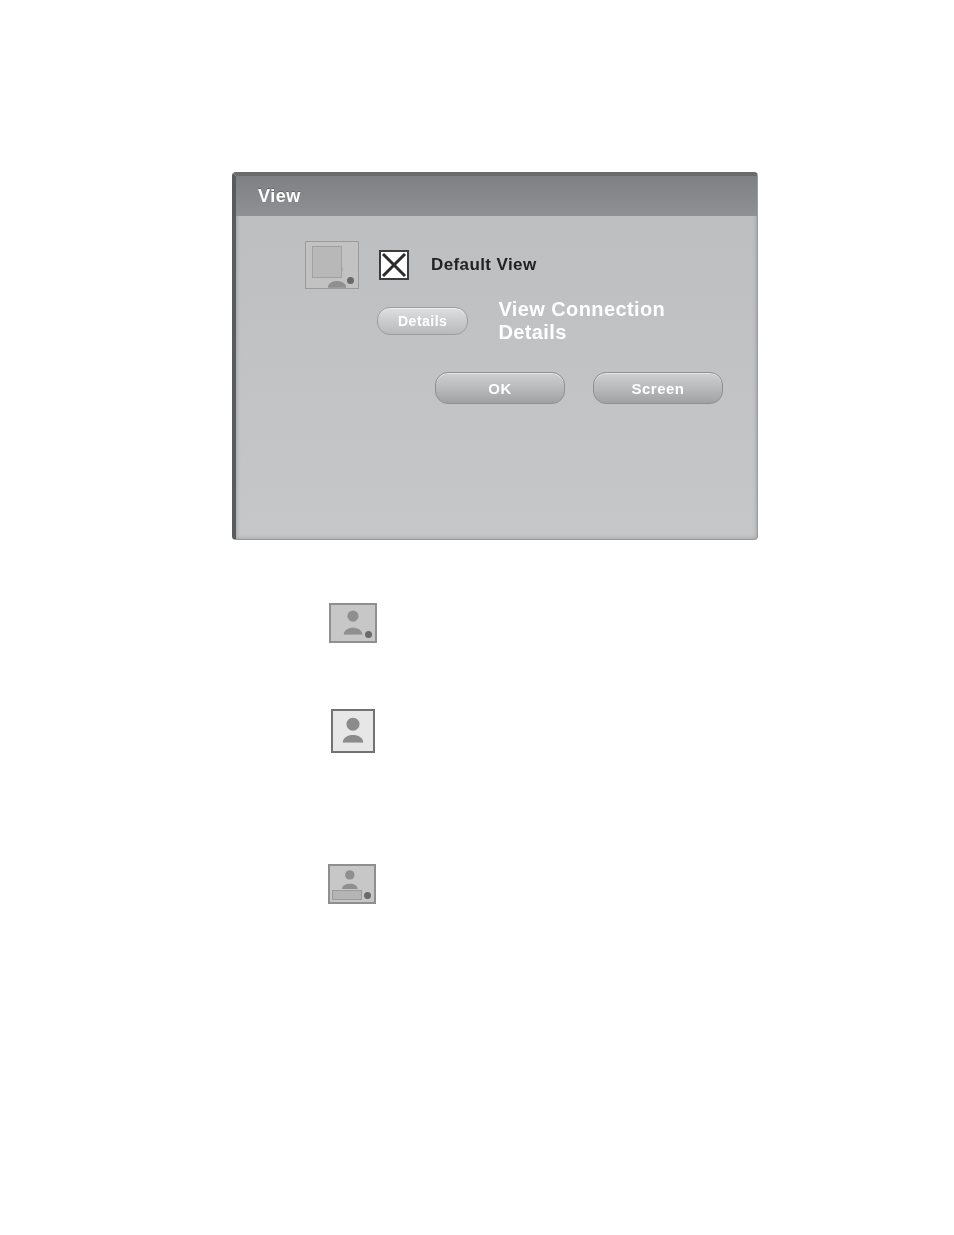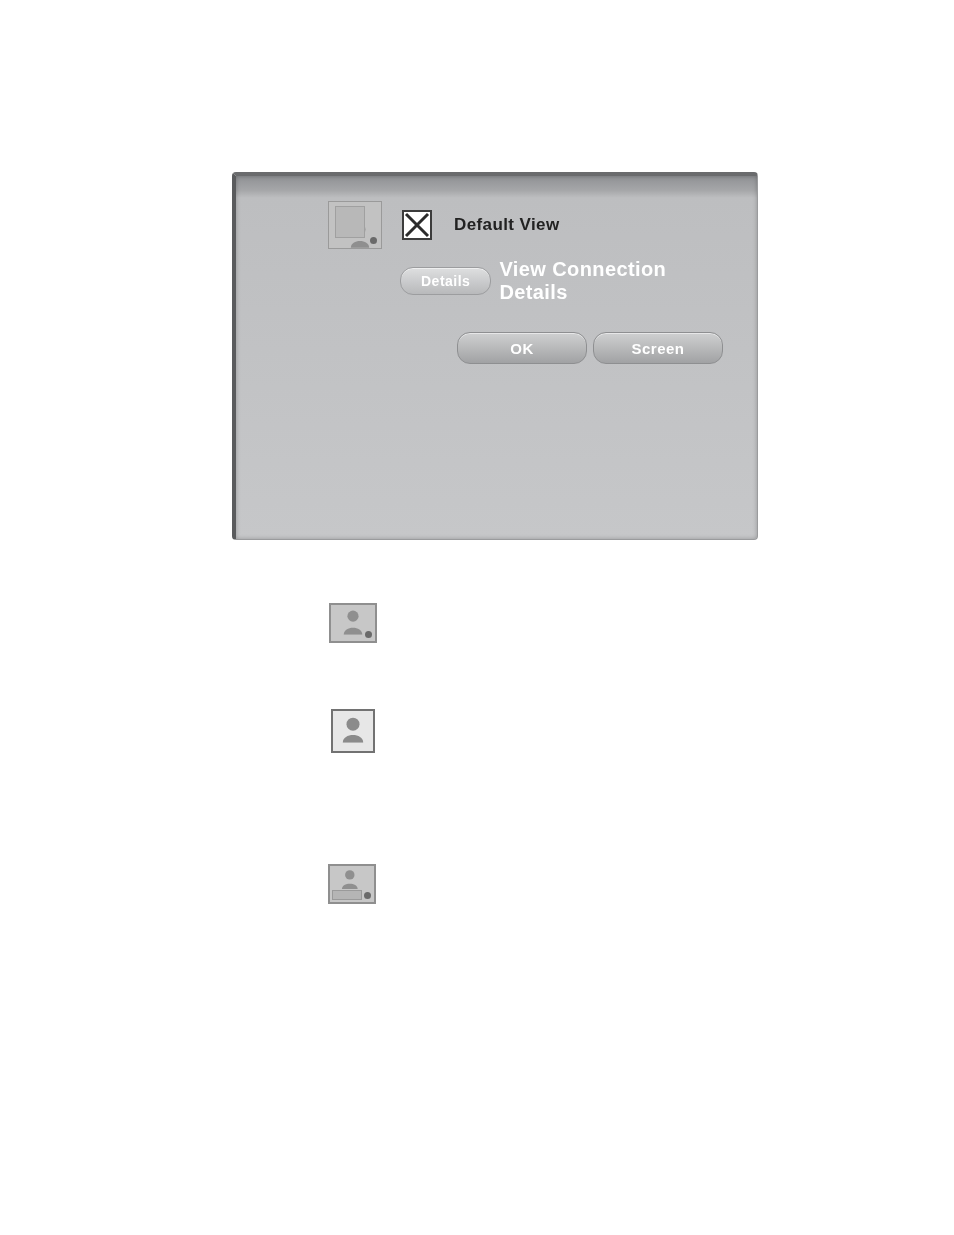--- a/index.html
+++ b/index.html
@@ -41,22 +41,21 @@
   }
   .dialog-title {
     color: #ffffff;
     font-size: 18px;
     font-weight: bold;
     letter-spacing: 0.5px;
     text-shadow: 0 -1px 0 rgba(0,0,0,0.25);
   }
 
   .dialog-body {
-    padding: 22px 24px 18px 44px;
-    margin-left: 48px;
+    padding: 22px 24px 18px 69px;
   }
 
   .opt-row {
     display: flex;
     align-items: center;
     height: 54px;
   }
   .opt-icon {
     width: 52px;
     height: 46px;
@@ -107,21 +106,21 @@
     width:26px; height:30px;
   }
   .mini-default .head-silhouette { left:20px; top:20px; transform:none; width:22px; height:26px; }
   .mini-conn  .head-silhouette { left:12px; top:6px; width:22px; height:22px; }
 
   .details-row {
     display:flex;
     align-items:center;
     margin-left: 72px;
     margin-top: 6px;
-    gap: 8px;
+    gap: 30px;
   }
   .pill-btn {
     display:inline-flex; align-items:center; justify-content:center;
     height: 26px; padding: 0 20px;
     border-radius: 13px;
     background: linear-gradient(180deg,#dedfe0 0%, #b8b9bb 100%);
     border:1px solid #9c9d9f;
     color:#ffffff;
     font-weight:bold;
     font-size:14px;
@@ -131,21 +130,21 @@
   .details-label {
     color:#ffffff;
     font-weight:bold;
     font-size:20px;
     letter-spacing:0.4px;
   }
 
   .action-row {
     display:flex;
     justify-content:flex-end;
-    gap: 6px;
+    gap: 28px;
     margin-top: 28px;
     padding-right: 10px;
   }
   .action-row .pill-btn {
     height: 30px;
     min-width: 88px;
     font-size:15px;
     background: linear-gradient(180deg,#cfd0d1 0%, #a1a2a4 100%);
     border:1px solid #8e8f91;
     color:#fff;
@@ -178,20 +177,23 @@
   }
   .legend-icon.connstat .legend-head { transform:translate(-60%,-70%); width:22px; height:22px; }
 
 </style>
 </head>
 <body>
 
 <div class="page">
 
   <div class="dialog">
+    <div class="dialog-titlebar">
+      <span class="dialog-title">View</span>
+    </div>
 
     <div class="dialog-body">
 
       <div class="opt-row">
         <div class="opt-icon mini-default">
           <svg class="head-silhouette" viewBox="0 0 24 28">
             <circle cx="12" cy="8" r="6" fill="#8f8f8f"></circle>
             <path d="M2 28 C2 18 22 18 22 28 Z" fill="#8f8f8f"></path>
           </svg>
           <span class="dot"></span>

